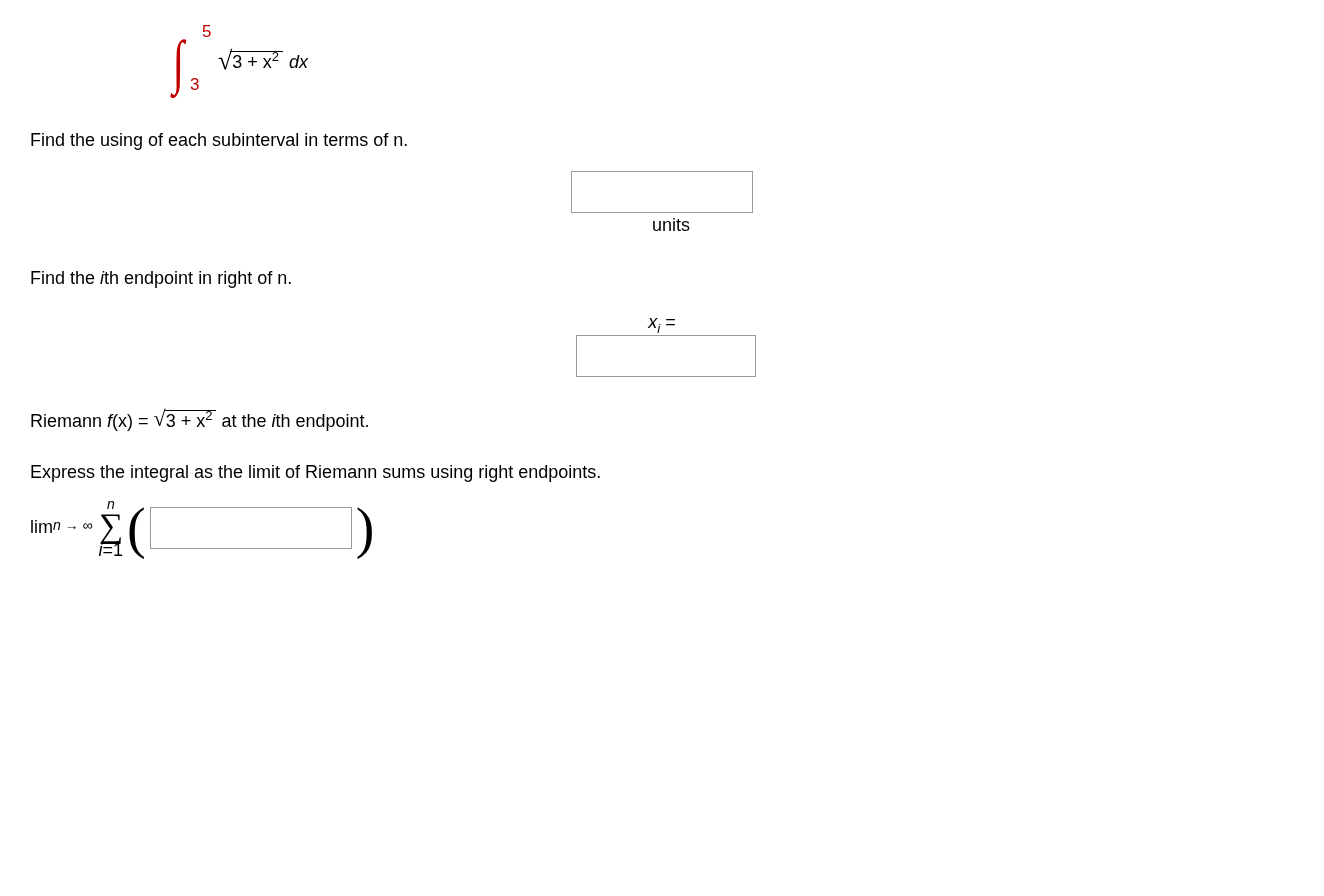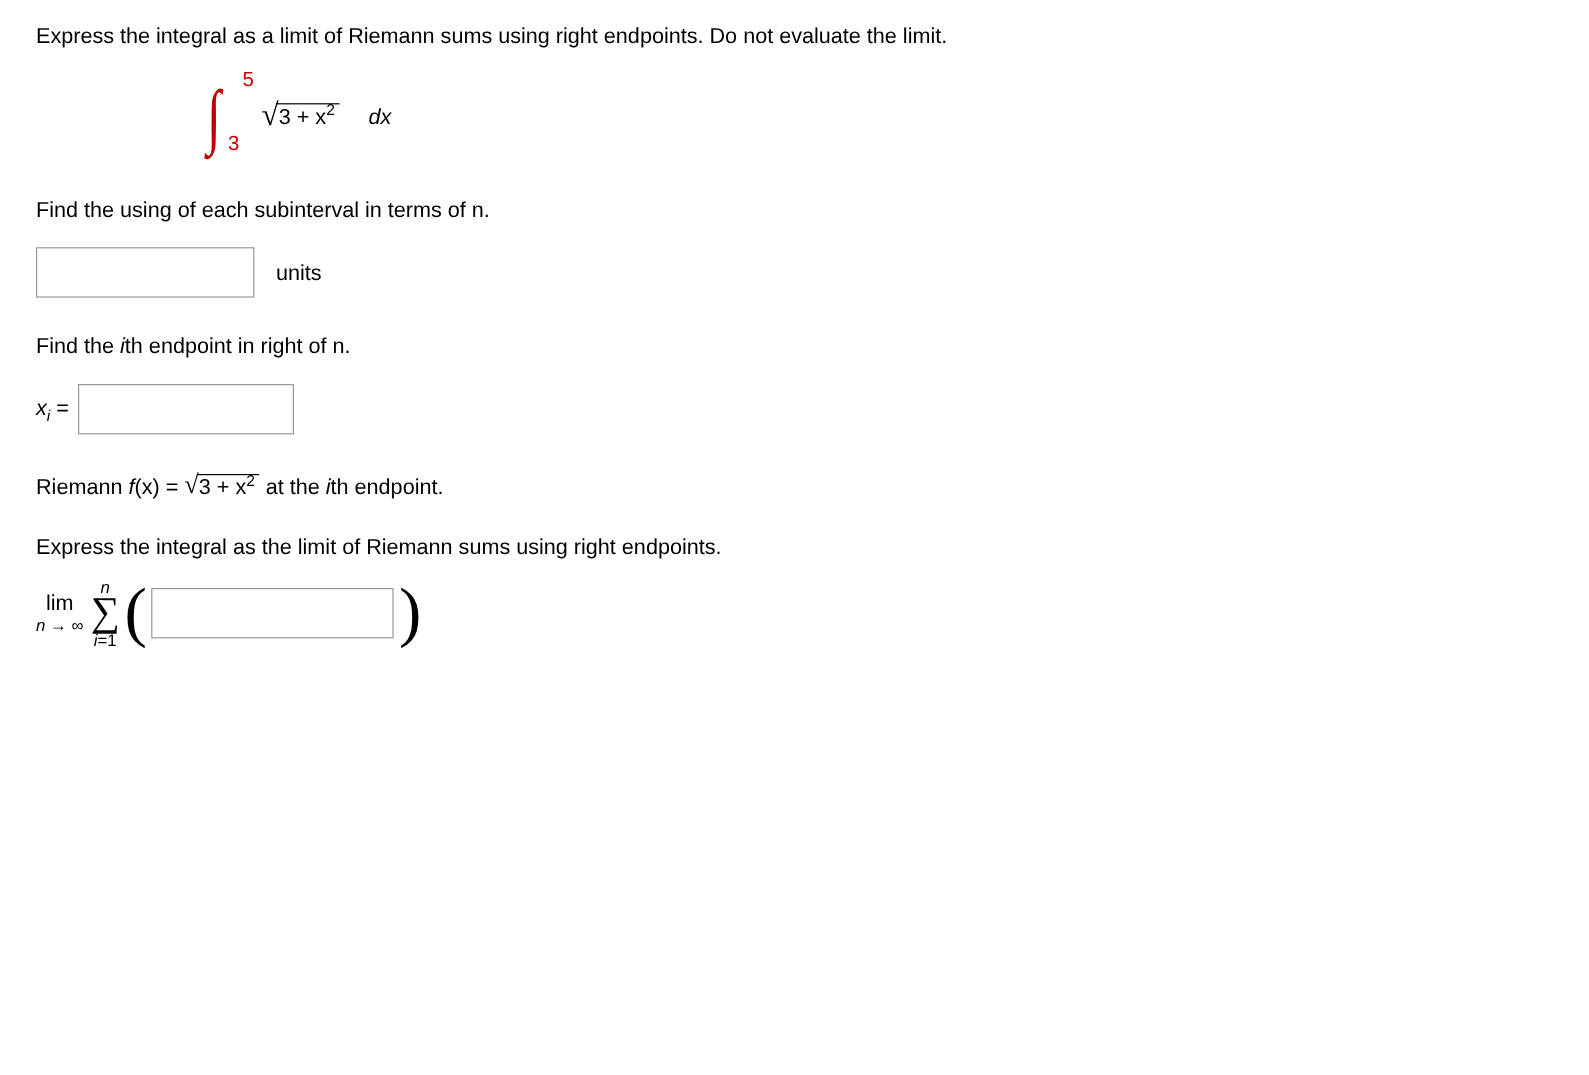--- a/index.html
+++ b/index.html
@@ -82,20 +82,21 @@
     font-style: italic;
   }
   .section {
     margin-top: 24px;
     margin-bottom: 12px;
   }
   .input-row {
     display: flex;
     align-items: center;
     margin: 18px 0 28px 0;
+    flex-direction: column;
   }
   .answer-box {
     border: 1px solid #999;
     background: #fff;
     height: 42px;
     box-sizing: border-box;
   }
   .box-w1 { width: 182px; }
   .box-w2 { width: 180px; margin-left: 8px; }
   .box-w3 { width: 202px; margin-left: 8px; }
@@ -103,63 +104,62 @@
   .units-label {
     margin-left: 18px;
   }
   .final-row {
     display: flex;
     align-items: center;
     margin-top: 10px;
   }
   .lim-block {
     display: flex;
-    flex-direction: column;
+    flex-direction: row;
     align-items: center;
     font-family: Verdana, sans-serif;
     margin-right: 6px;
   }
   .lim-top { font-size: 18px; }
   .lim-bottom { font-size: 14px; font-style: italic; margin-top: -4px; }
   .sigma-block {
     display: flex;
     flex-direction: column;
     align-items: center;
     margin-right: 4px;
   }
   .sigma-n { font-size: 14px; font-style: italic; line-height: 1; }
   .sigma-sym { font-size: 34px; font-family: 'Times New Roman', serif; line-height: 0.9; }
-  .sigma-i { font-size: 14px; font-style: italic; line-height: 1; }
+  .sigma-i { font-size: 18px; font-style: italic; line-height: 1; }
   .big-paren {
     font-size: 56px;
     font-family: 'Times New Roman', serif;
     line-height: 0.8;
     font-weight: 300;
   }
   .arrow {
     font-family: Arial, sans-serif;
   }
 </style>
 </head>
 <body>
 
 <div class="container">
 
-  <div class="question-text">Express the integral as a limit of Riemann sums using right endpoints. Do not evaluate the limit.</div>
 
   <div class="integral-display">
     <span class="integral-sign">∫</span>
     <span class="int-upper">5</span>
     <span class="int-lower">3</span>
     <span class="int-body">
       <span class="sqrt-sym">√</span>
       <span class="sqrt-content">
         <span>3 + x</span><span class="sup">2</span>
       </span>
-      <span class="italic" style="margin-left:24px;"> dx</span>
+      <span class="italic" style="margin-left:6px;"> dx</span>
     </span>
   </div>
 
   <div class="section">
     <span>Find the using of each subinterval in terms of n.</span>
   </div>
   <div class="input-row">
     <div class="answer-box box-w1"></div>
     <span class="units-label">units</span>
   </div>

